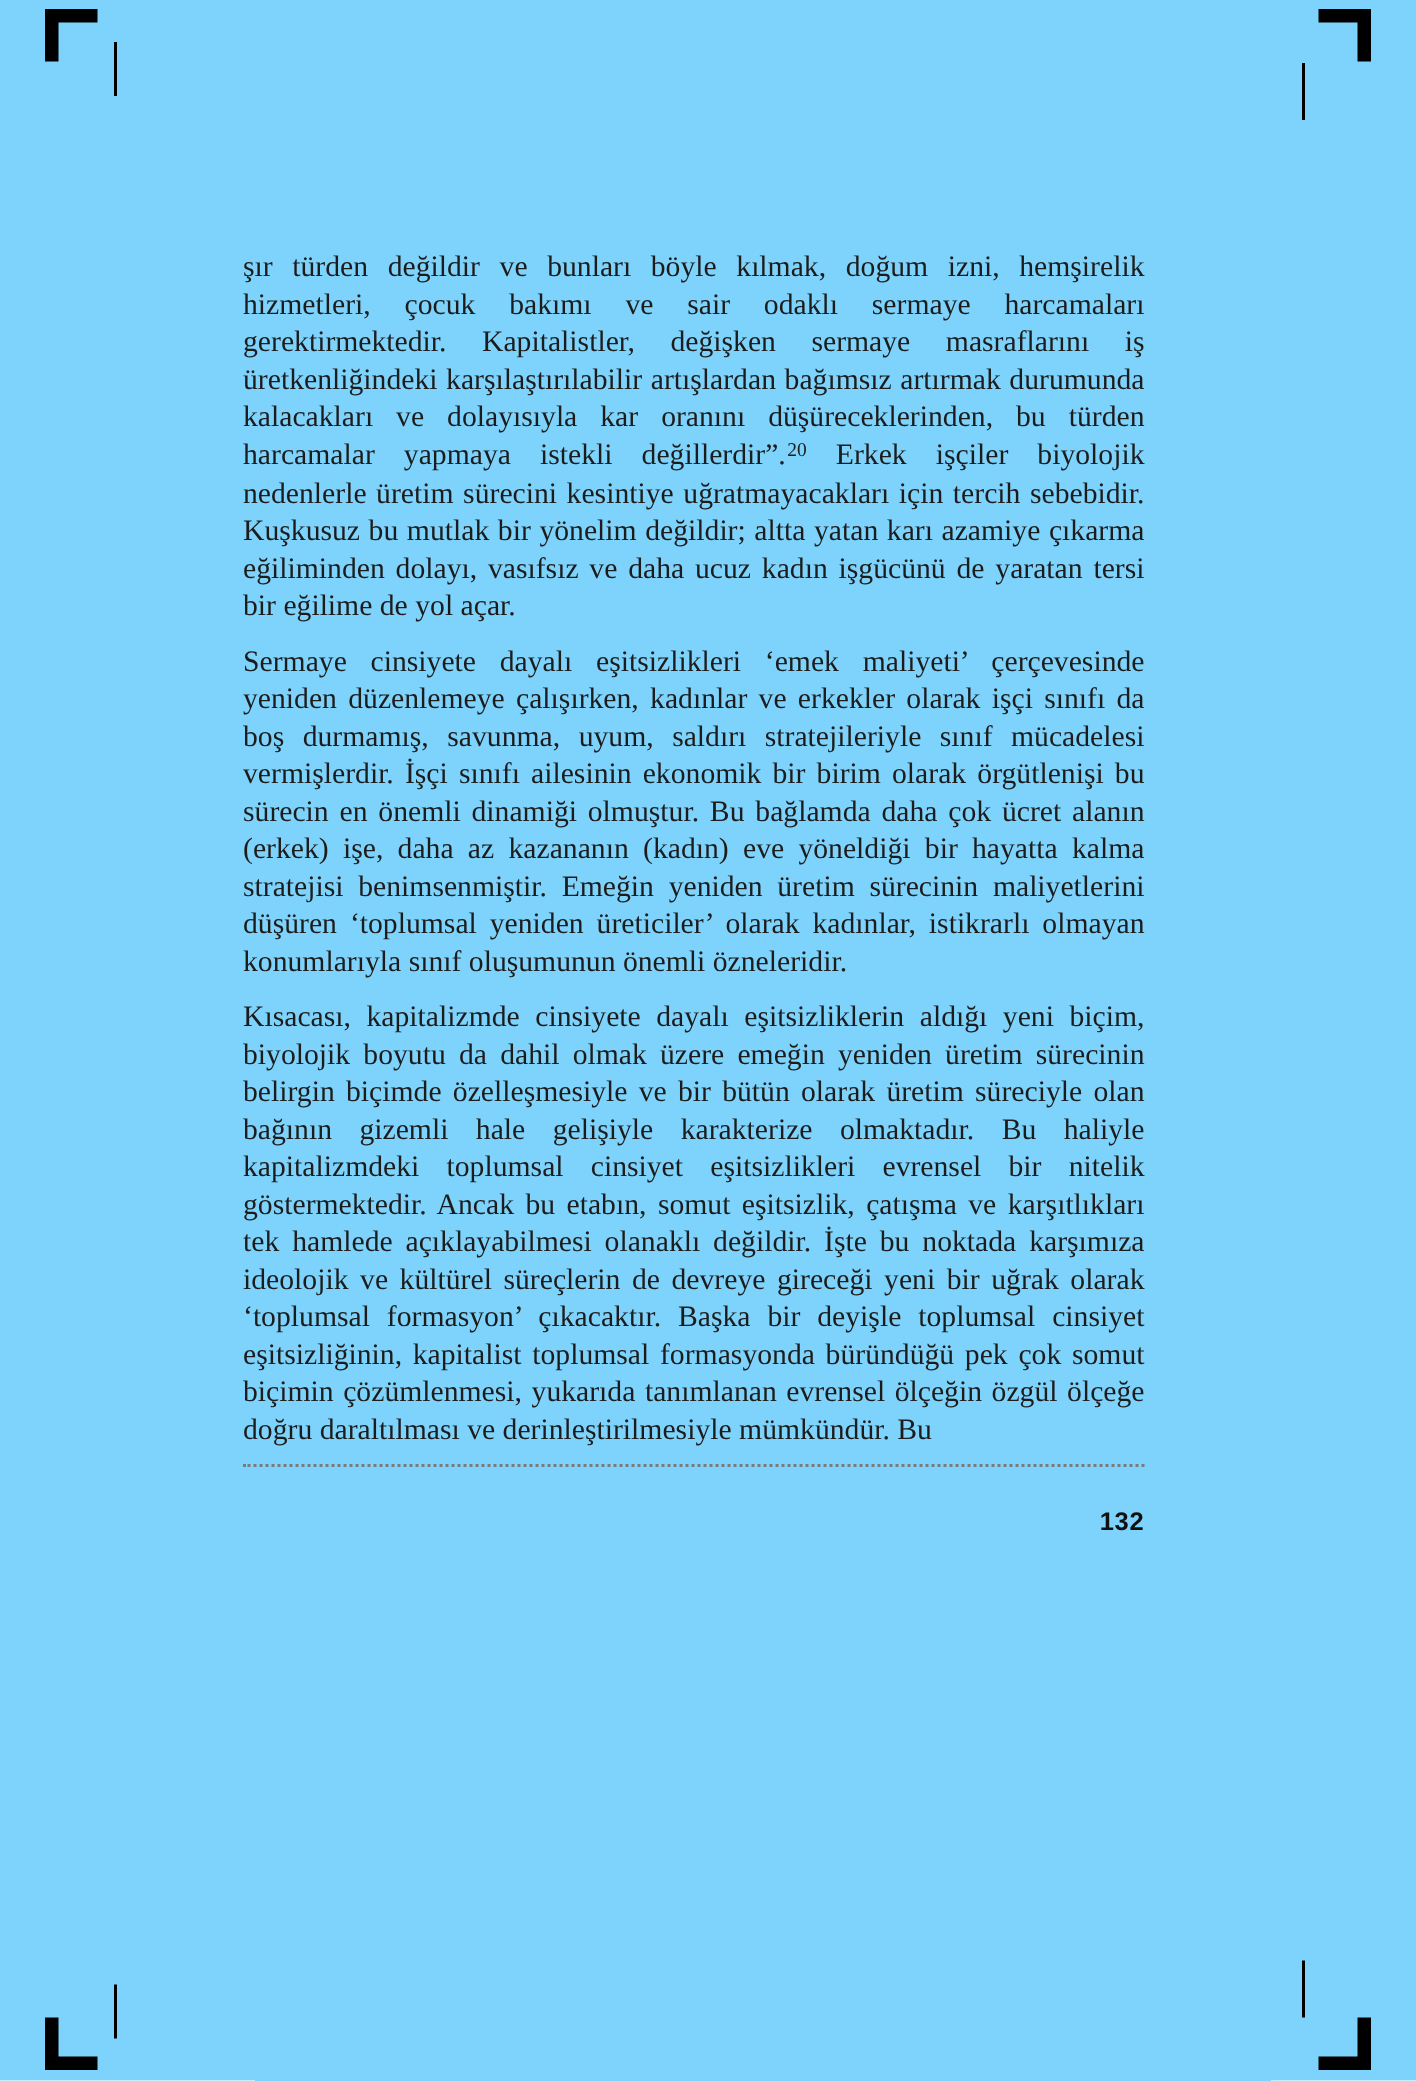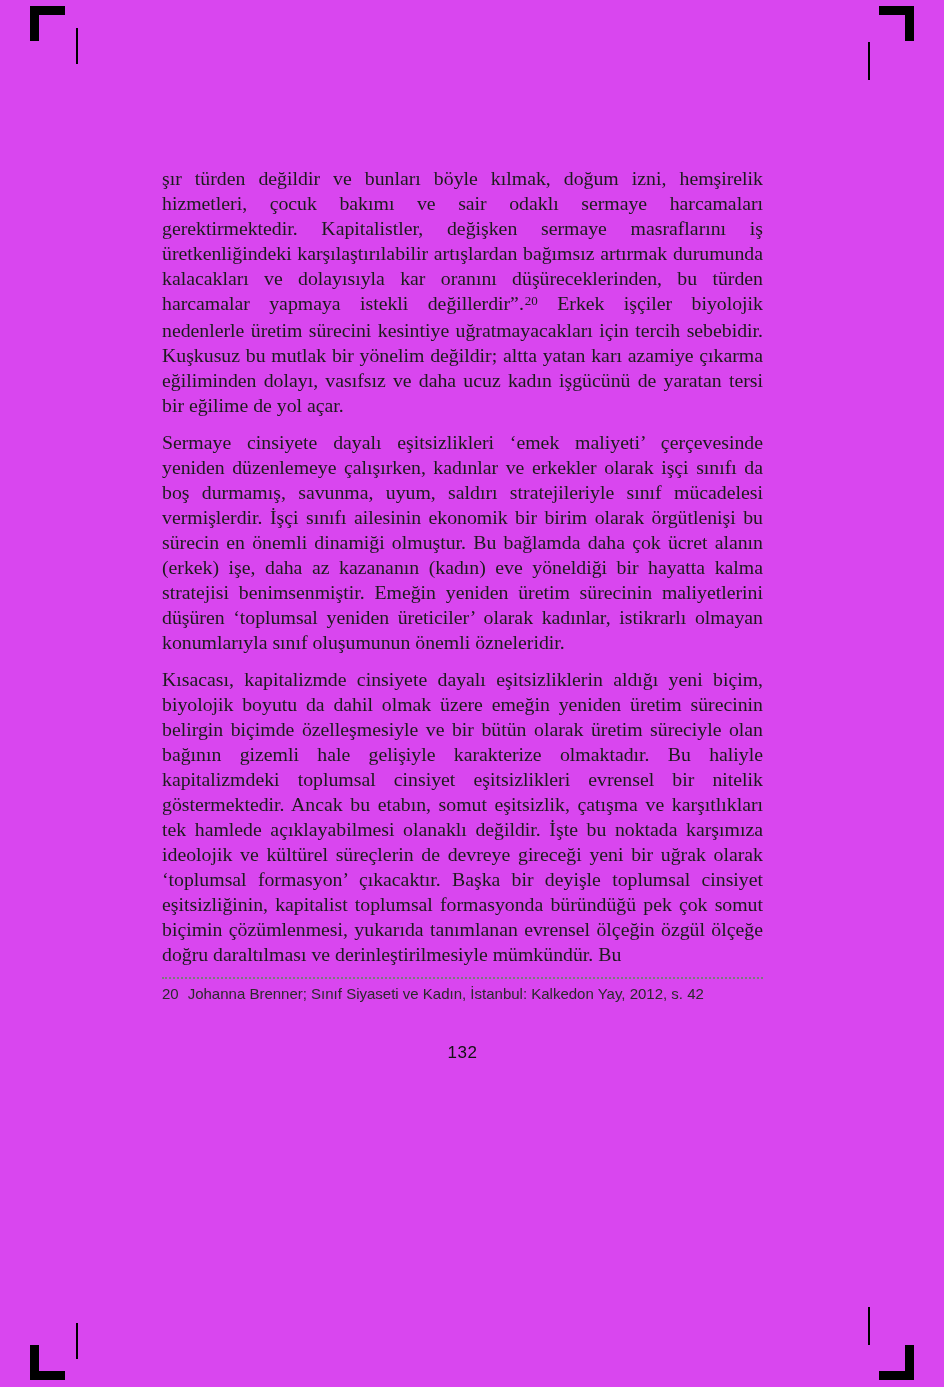--- a/index.html
+++ b/index.html
@@ -4,21 +4,21 @@
 <style>
   html, body {
     margin: 0;
     padding: 0;
     background: #ffffff;
   }
   .sheet {
     position: relative;
     width: 944px;
     height: 1387px;
-    background: #d946ef;
+    background: #7dd3fc;
     overflow: hidden;
     color: #1b1b1b;
   }
 
   
   .mark { position: absolute; }
   .mark.tl { left: 30px; top: 6px;    width: 26px; height: 26px; border-top: 9px solid #000; border-left: 9px solid #000; }
   .mark.tr { right: 30px; top: 6px;   width: 26px; height: 26px; border-top: 9px solid #000; border-right: 9px solid #000; }
   .mark.bl { left: 30px; bottom: 7px; width: 26px; height: 26px; border-bottom: 9px solid #000; border-left: 9px solid #000; }
   .mark.br { right: 30px; bottom: 7px;width: 26px; height: 26px; border-bottom: 9px solid #000; border-right: 9px solid #000; }
@@ -67,27 +67,27 @@
     font-family: "Liberation Sans", "DejaVu Sans", sans-serif;
     font-size: 15px;
     line-height: 20px;
     color: #2a2a2a;
     white-space: nowrap;
   }
   .fn-marker { margin-right: 9px; }
 
   
   .page-number {
-    margin-top: 36px;
+    margin-top: 24px;
     font-family: "Liberation Sans", "DejaVu Sans", sans-serif;
     font-size: 17px;
-    font-weight: normal;
+    font-weight: bold;
     letter-spacing: 0.5px;
     color: #111;
-    text-align: center;
+    text-align: right;
   }
 </style>
 </head>
 <body>
 
 <div class="sheet">
 
   <div class="mark tl"></div>
   <div class="mark tr"></div>
   <div class="mark bl"></div>
@@ -101,22 +101,19 @@
 
     <p class="para"><span>şır türden değildir ve bunları böyle kılmak, doğum izni, hemşirelik hizmetleri, çocuk bakımı ve sair odaklı sermaye harcamaları gerektirmektedir. Kapitalistler, değişken sermaye masraflarını iş üretkenliğindeki karşılaştırılabilir artışlardan bağımsız artırmak durumunda kalacakları ve dolayısıyla kar oranını düşüreceklerinden, bu türden harcamalar yapmaya istekli değillerdir”.</span><span class="fn-ref">20</span><span> Erkek işçiler biyolojik nedenlerle üretim sürecini kesintiye uğratmayacakları için tercih sebebidir. Kuşkusuz bu mutlak bir yönelim değildir; altta yatan karı azamiye çıkarma eğiliminden dolayı, vasıfsız ve daha ucuz kadın işgücünü de yaratan tersi bir eğilime de yol açar.</span></p>
 
     <p class="para">Sermaye cinsiyete dayalı eşitsizlikleri ‘emek maliyeti’ çerçevesinde yeniden düzenlemeye çalışırken, kadınlar ve erkekler olarak işçi sınıfı da boş durmamış, savunma, uyum, saldırı stratejileriyle sınıf mücadelesi vermişlerdir. İşçi sınıfı ailesinin ekonomik bir birim olarak örgütlenişi bu sürecin en önemli dinamiği olmuştur. Bu bağlamda daha çok ücret alanın (erkek) işe, daha az kazananın (kadın) eve yöneldiği bir hayatta kalma stratejisi benimsenmiştir. Emeğin yeniden üretim sürecinin maliyetlerini düşüren ‘toplumsal yeniden üreticiler’ olarak kadınlar, istikrarlı olmayan konumlarıyla sınıf oluşumunun önemli özneleridir.</p>
 
 
     <p class="para">Kısacası, kapitalizmde cinsiyete dayalı eşitsizliklerin aldığı yeni biçim, biyolojik boyutu da dahil olmak üzere emeğin yeniden üretim sürecinin belirgin biçimde özelleşmesiyle ve bir bütün olarak üretim süreciyle olan bağının gizemli hale gelişiyle karakterize olmaktadır. Bu haliyle kapitalizmdeki toplumsal cinsiyet eşitsizlikleri evrensel bir nitelik göstermektedir. Ancak bu etabın, somut eşitsizlik, çatışma ve karşıtlıkları tek hamlede açıklayabilmesi olanaklı değildir. İşte bu noktada karşımıza ideolojik ve kültürel süreçlerin de devreye gireceği yeni bir uğrak olarak ‘toplumsal formasyon’ çıkacaktır. Başka bir deyişle toplumsal cinsiyet eşitsizliğinin, kapitalist toplumsal formasyonda büründüğü pek çok somut biçimin çözümlenmesi, yukarıda tanımlanan evrensel ölçeğin özgül ölçeğe doğru daraltılması ve derinleştirilmesiyle mümkündür. Bu</p>
 
     <footer class="footnote-area">
       <div class="footnote-rule"></div>
-      <div class="footnote">
-        <span class="fn-marker">20</span><span class="fn-text">Johanna Brenner; Sınıf Siyaseti ve Kadın, İstanbul:  Kalkedon Yay, 2012, s. 42</span>
-      </div>
     </footer>
 
     <div class="page-number">132</div>
 
   </main>
 
 </div>
 
 </body></html>

